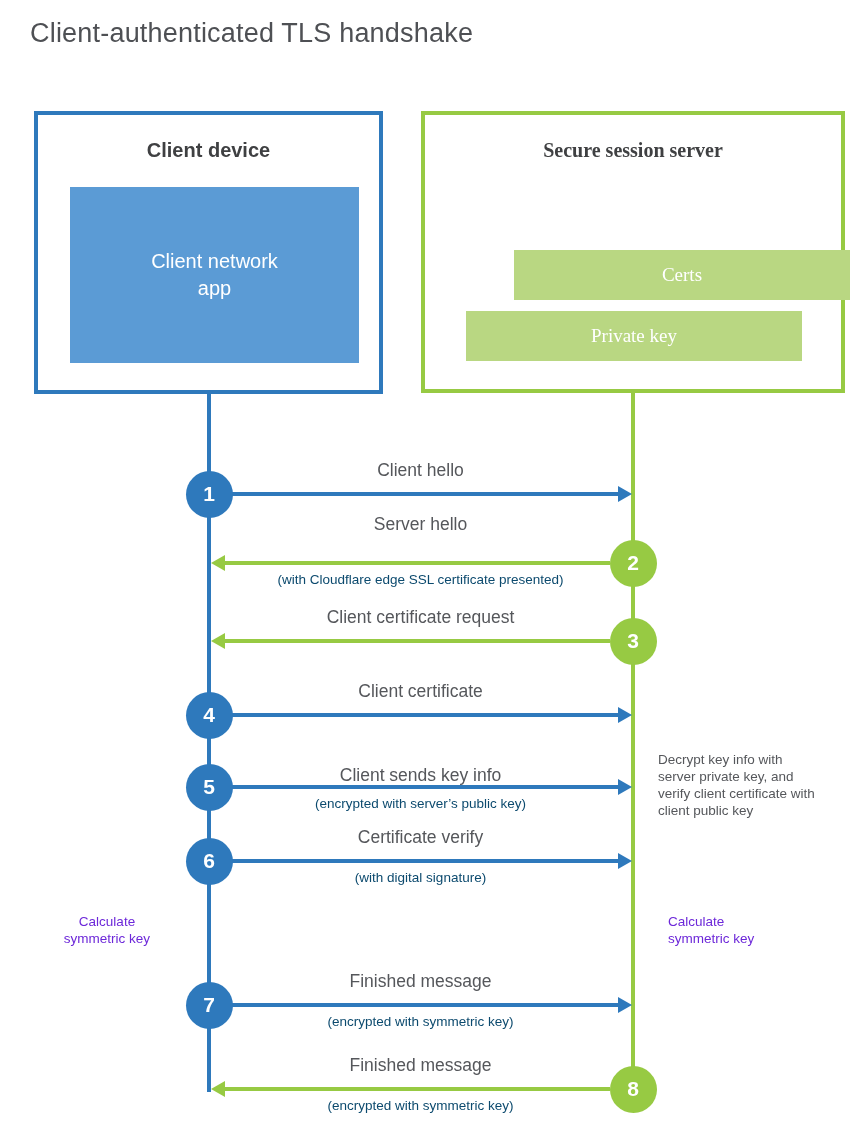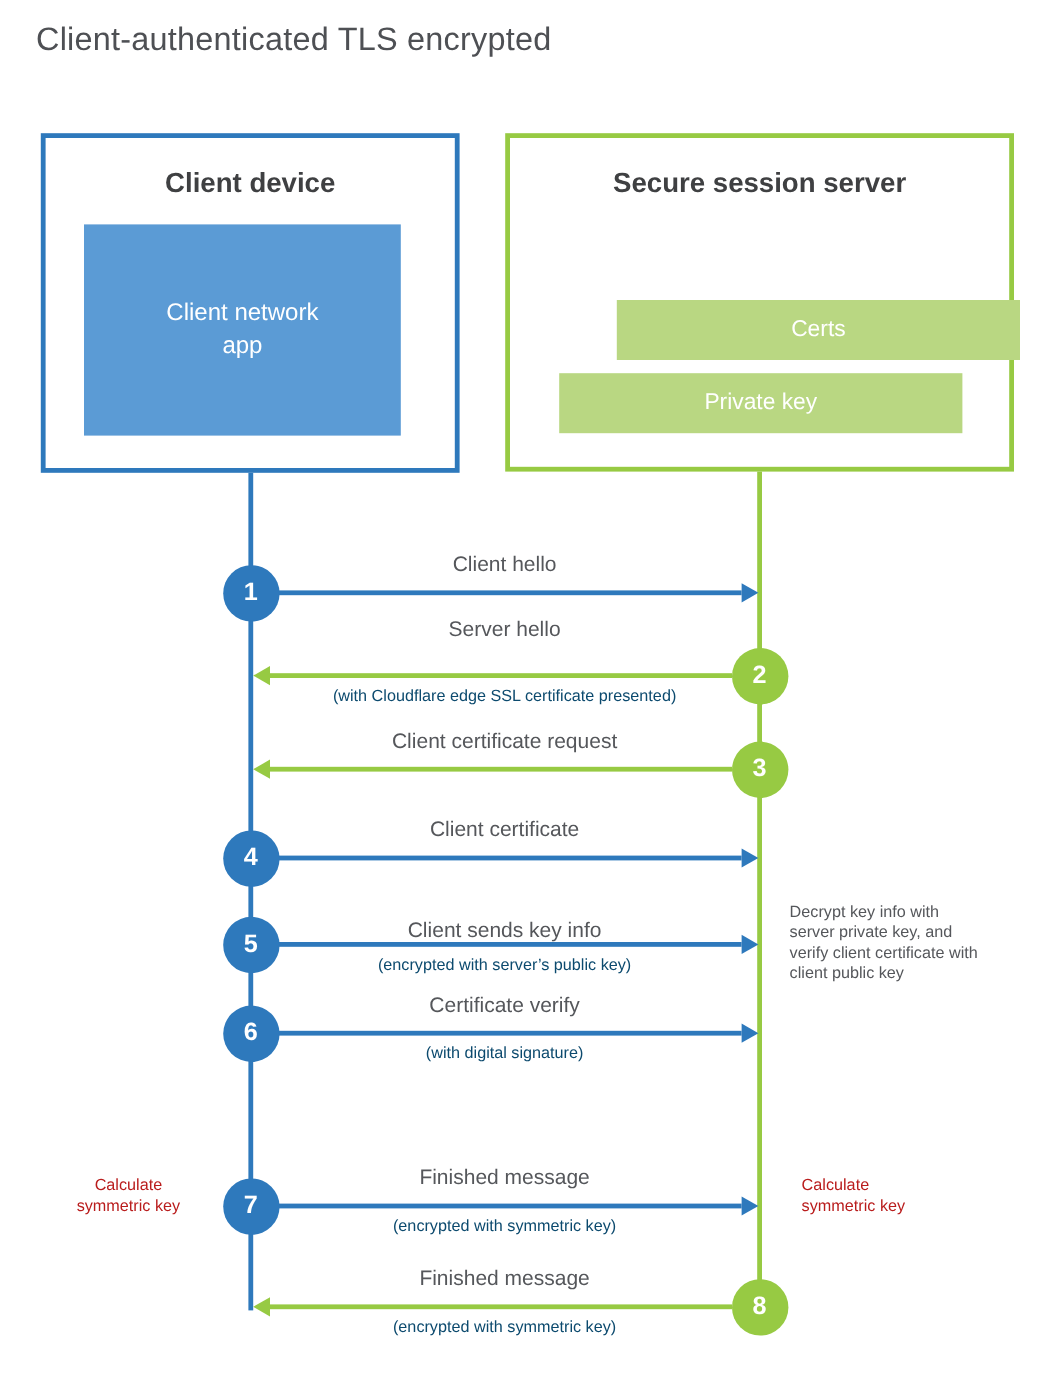--- a/index.html
+++ b/index.html
@@ -6,28 +6,28 @@
   body{font-family:"Liberation Sans","DejaVu Sans",sans-serif;}
   .canvas{position:relative;width:865px;height:1146px;background:#fff;overflow:hidden;}
 
   .page-title{
     position:absolute;left:30px;top:18px;margin:0;
     font-size:27px;font-weight:300;color:#4e5054;letter-spacing:.2px;
   }
 
   .box{position:absolute;background:#fff;box-sizing:border-box;}
   .client-box{left:34px;top:111px;width:349px;height:283px;border:4px solid var(--blue);}
-  .server-box{left:421px;top:111px;width:424px;height:282px;border:4px solid var(--green);}
+  .server-box{left:421px;top:111px;width:424px;height:282px;border:4px solid var(--green);font-family:Liberation Serif, serif;}
   .box-title{
     margin-top:24px;text-align:center;
-    font-size:23px;font-weight:bold;color:#3f4042;
+    font-size:20px;font-weight:bold;color:#3f4042;
   }
 
   .app-rect{
-    position:absolute;left:32px;top:72px;width:264px;height:176px;
+    position:absolute;left:32px;top:72px;width:289px;height:176px;
     background:var(--blue-light);display:flex;align-items:center;justify-content:center;
   }
   .app-rect span{
     color:#fff;font-size:20px;line-height:27px;text-align:center;white-space:pre-line;
   }
 
   .bar{
     position:absolute;left:41px;width:336px;height:50px;
     background:var(--green-light);color:#fff;font-size:19px;
     display:flex;align-items:center;justify-content:center;
@@ -52,32 +52,32 @@
     position:absolute;width:47px;height:47px;border-radius:50%;
     display:flex;align-items:center;justify-content:center;
     color:#fff;font-size:21px;font-weight:bold;
   }
 
   .note{
     position:absolute;left:658px;top:751px;width:160px;
     font-size:13.5px;line-height:17px;color:#55575b;
   }
   .calc{
-    position:absolute;top:979px;font-size:13.5px;line-height:17px;
-    color:#b91c1c;white-space:pre-line;
+    position:absolute;top:913px;font-size:13.5px;line-height:17px;
+    color:#6d28d9;white-space:pre-line;
   }
   .calc-left{left:46px;width:122px;text-align:center;}
   .calc-right{left:668px;width:122px;text-align:left;}
 </style>
 </head>
 <body>
 
 <div class="canvas">
 
-  <h1 class="page-title">Client-authenticated TLS encrypted</h1>
+  <h1 class="page-title">Client-authenticated TLS handshake</h1>
 
   <div class="box client-box">
     <div class="box-title">Client device</div>
     <div class="app-rect">
       <span>Client network
 app</span>
     </div>
   </div>
 
   <div class="box server-box">

